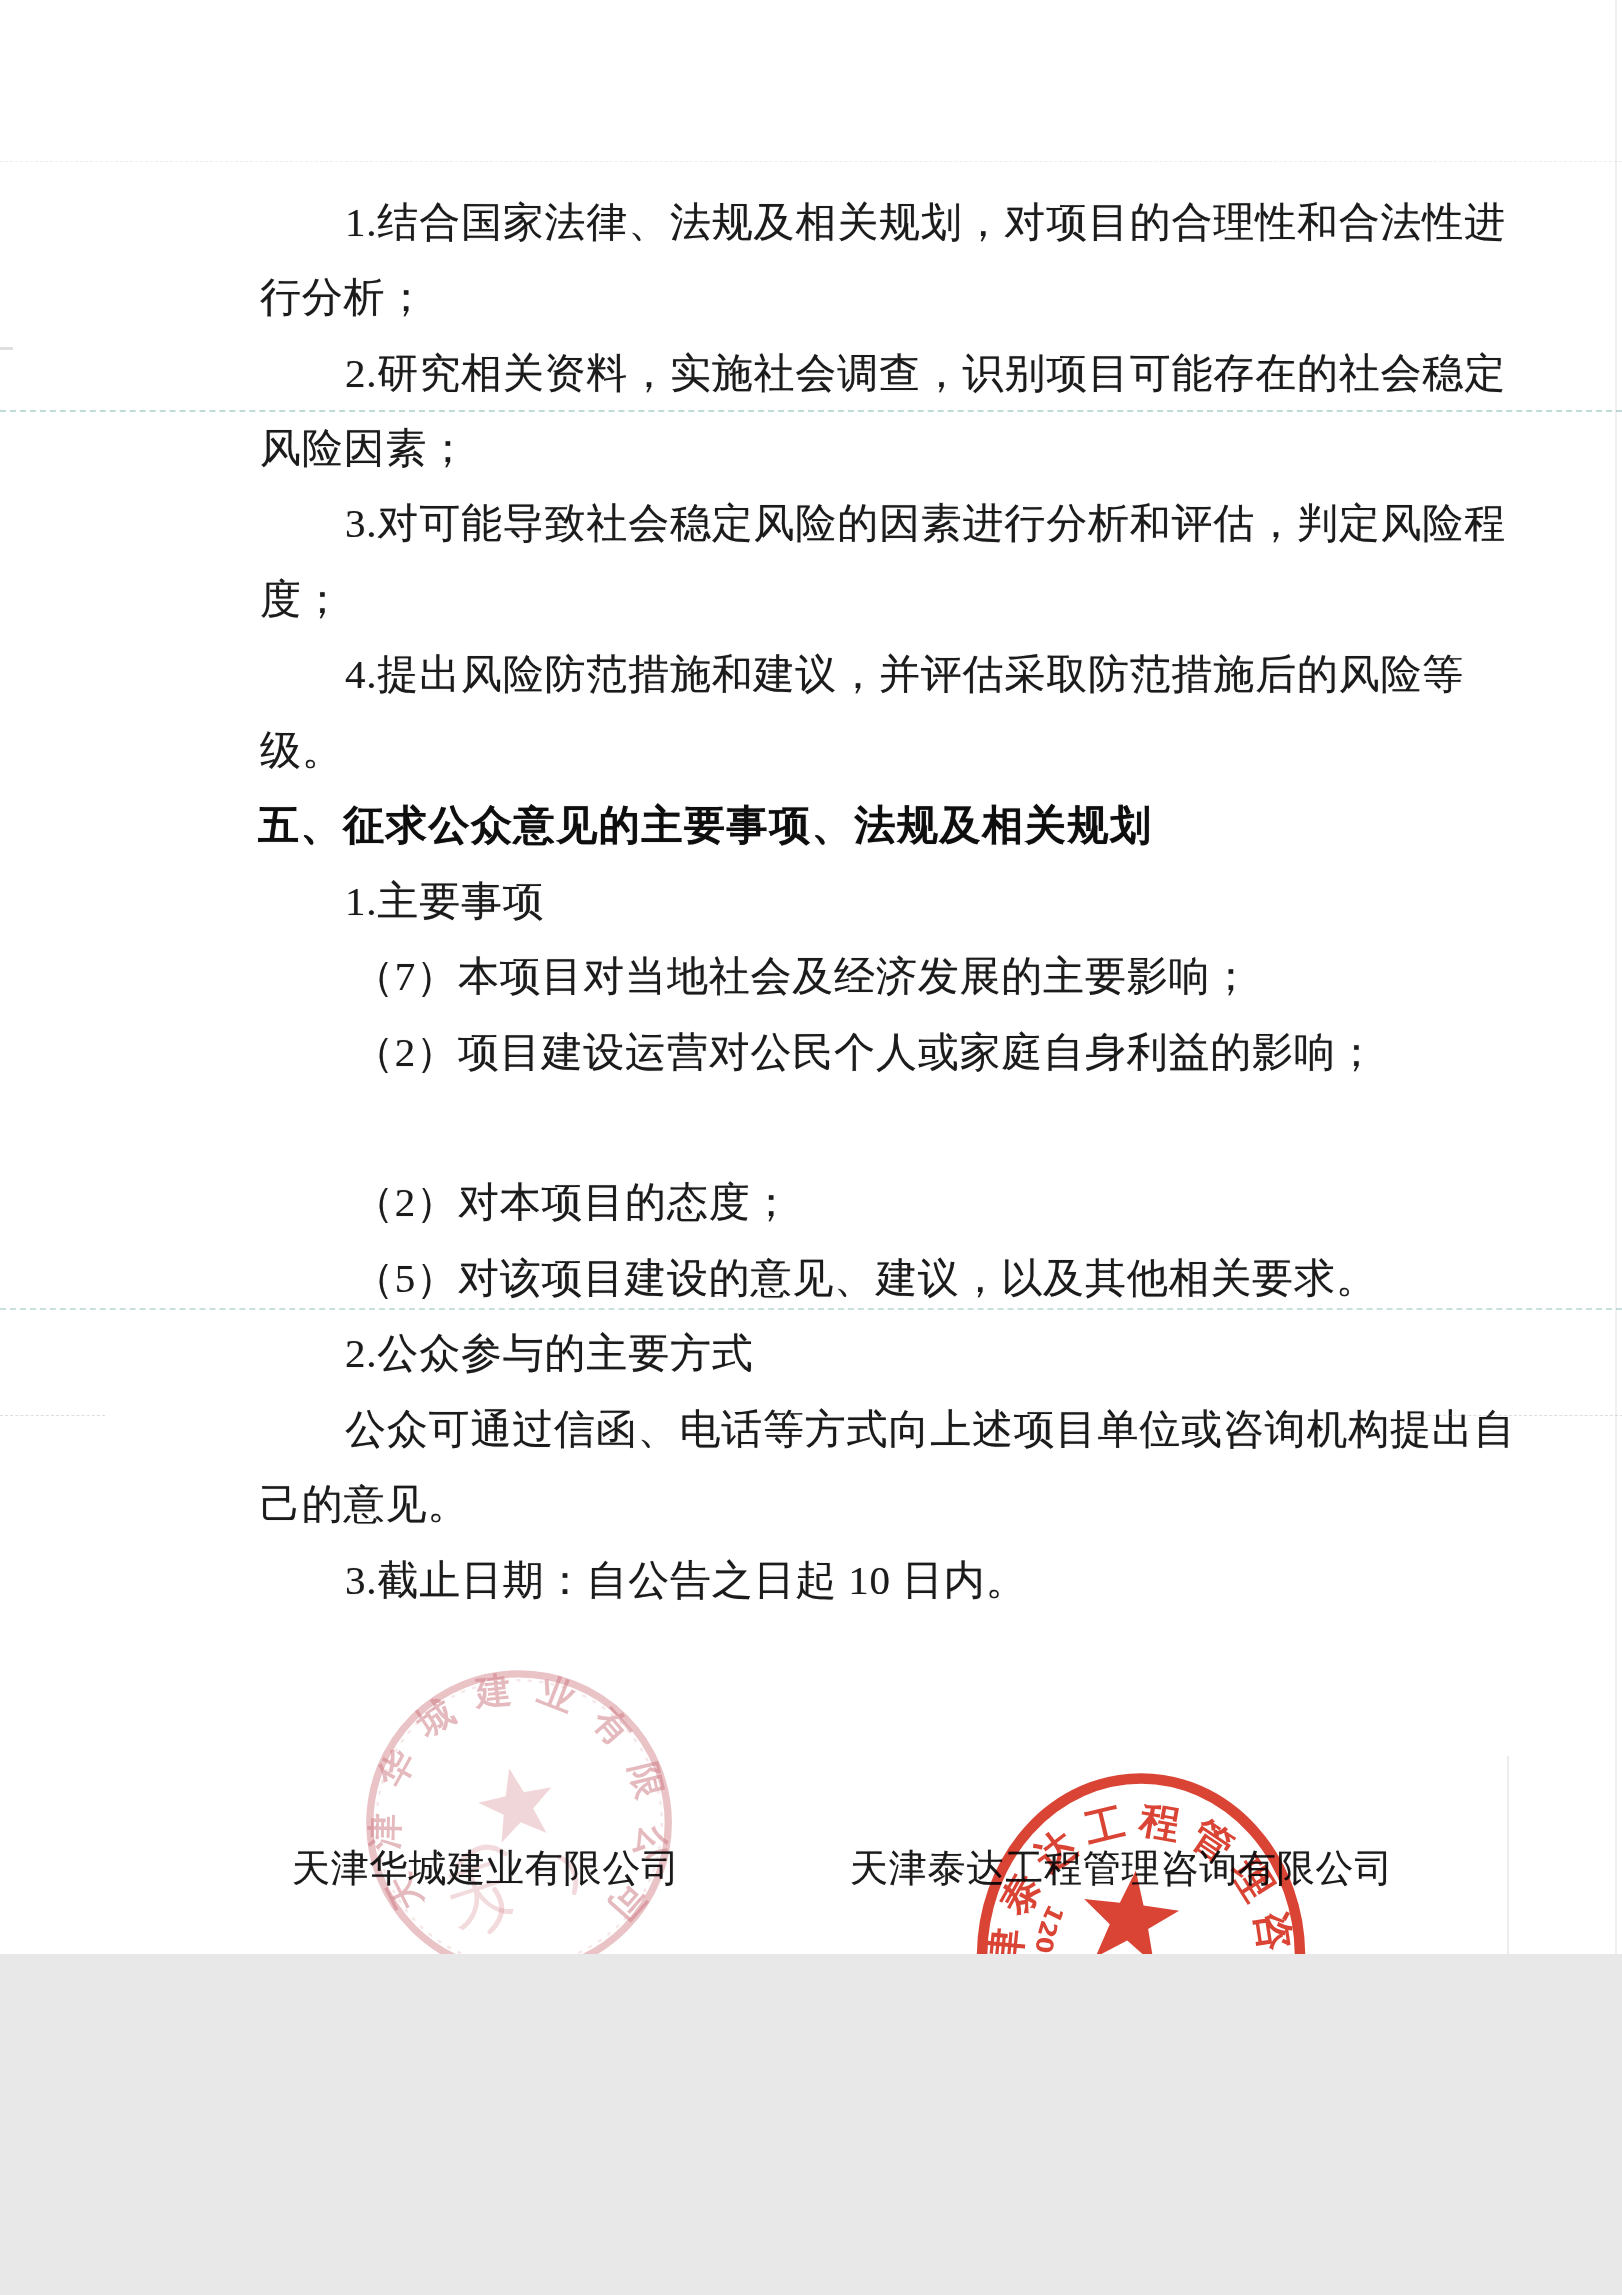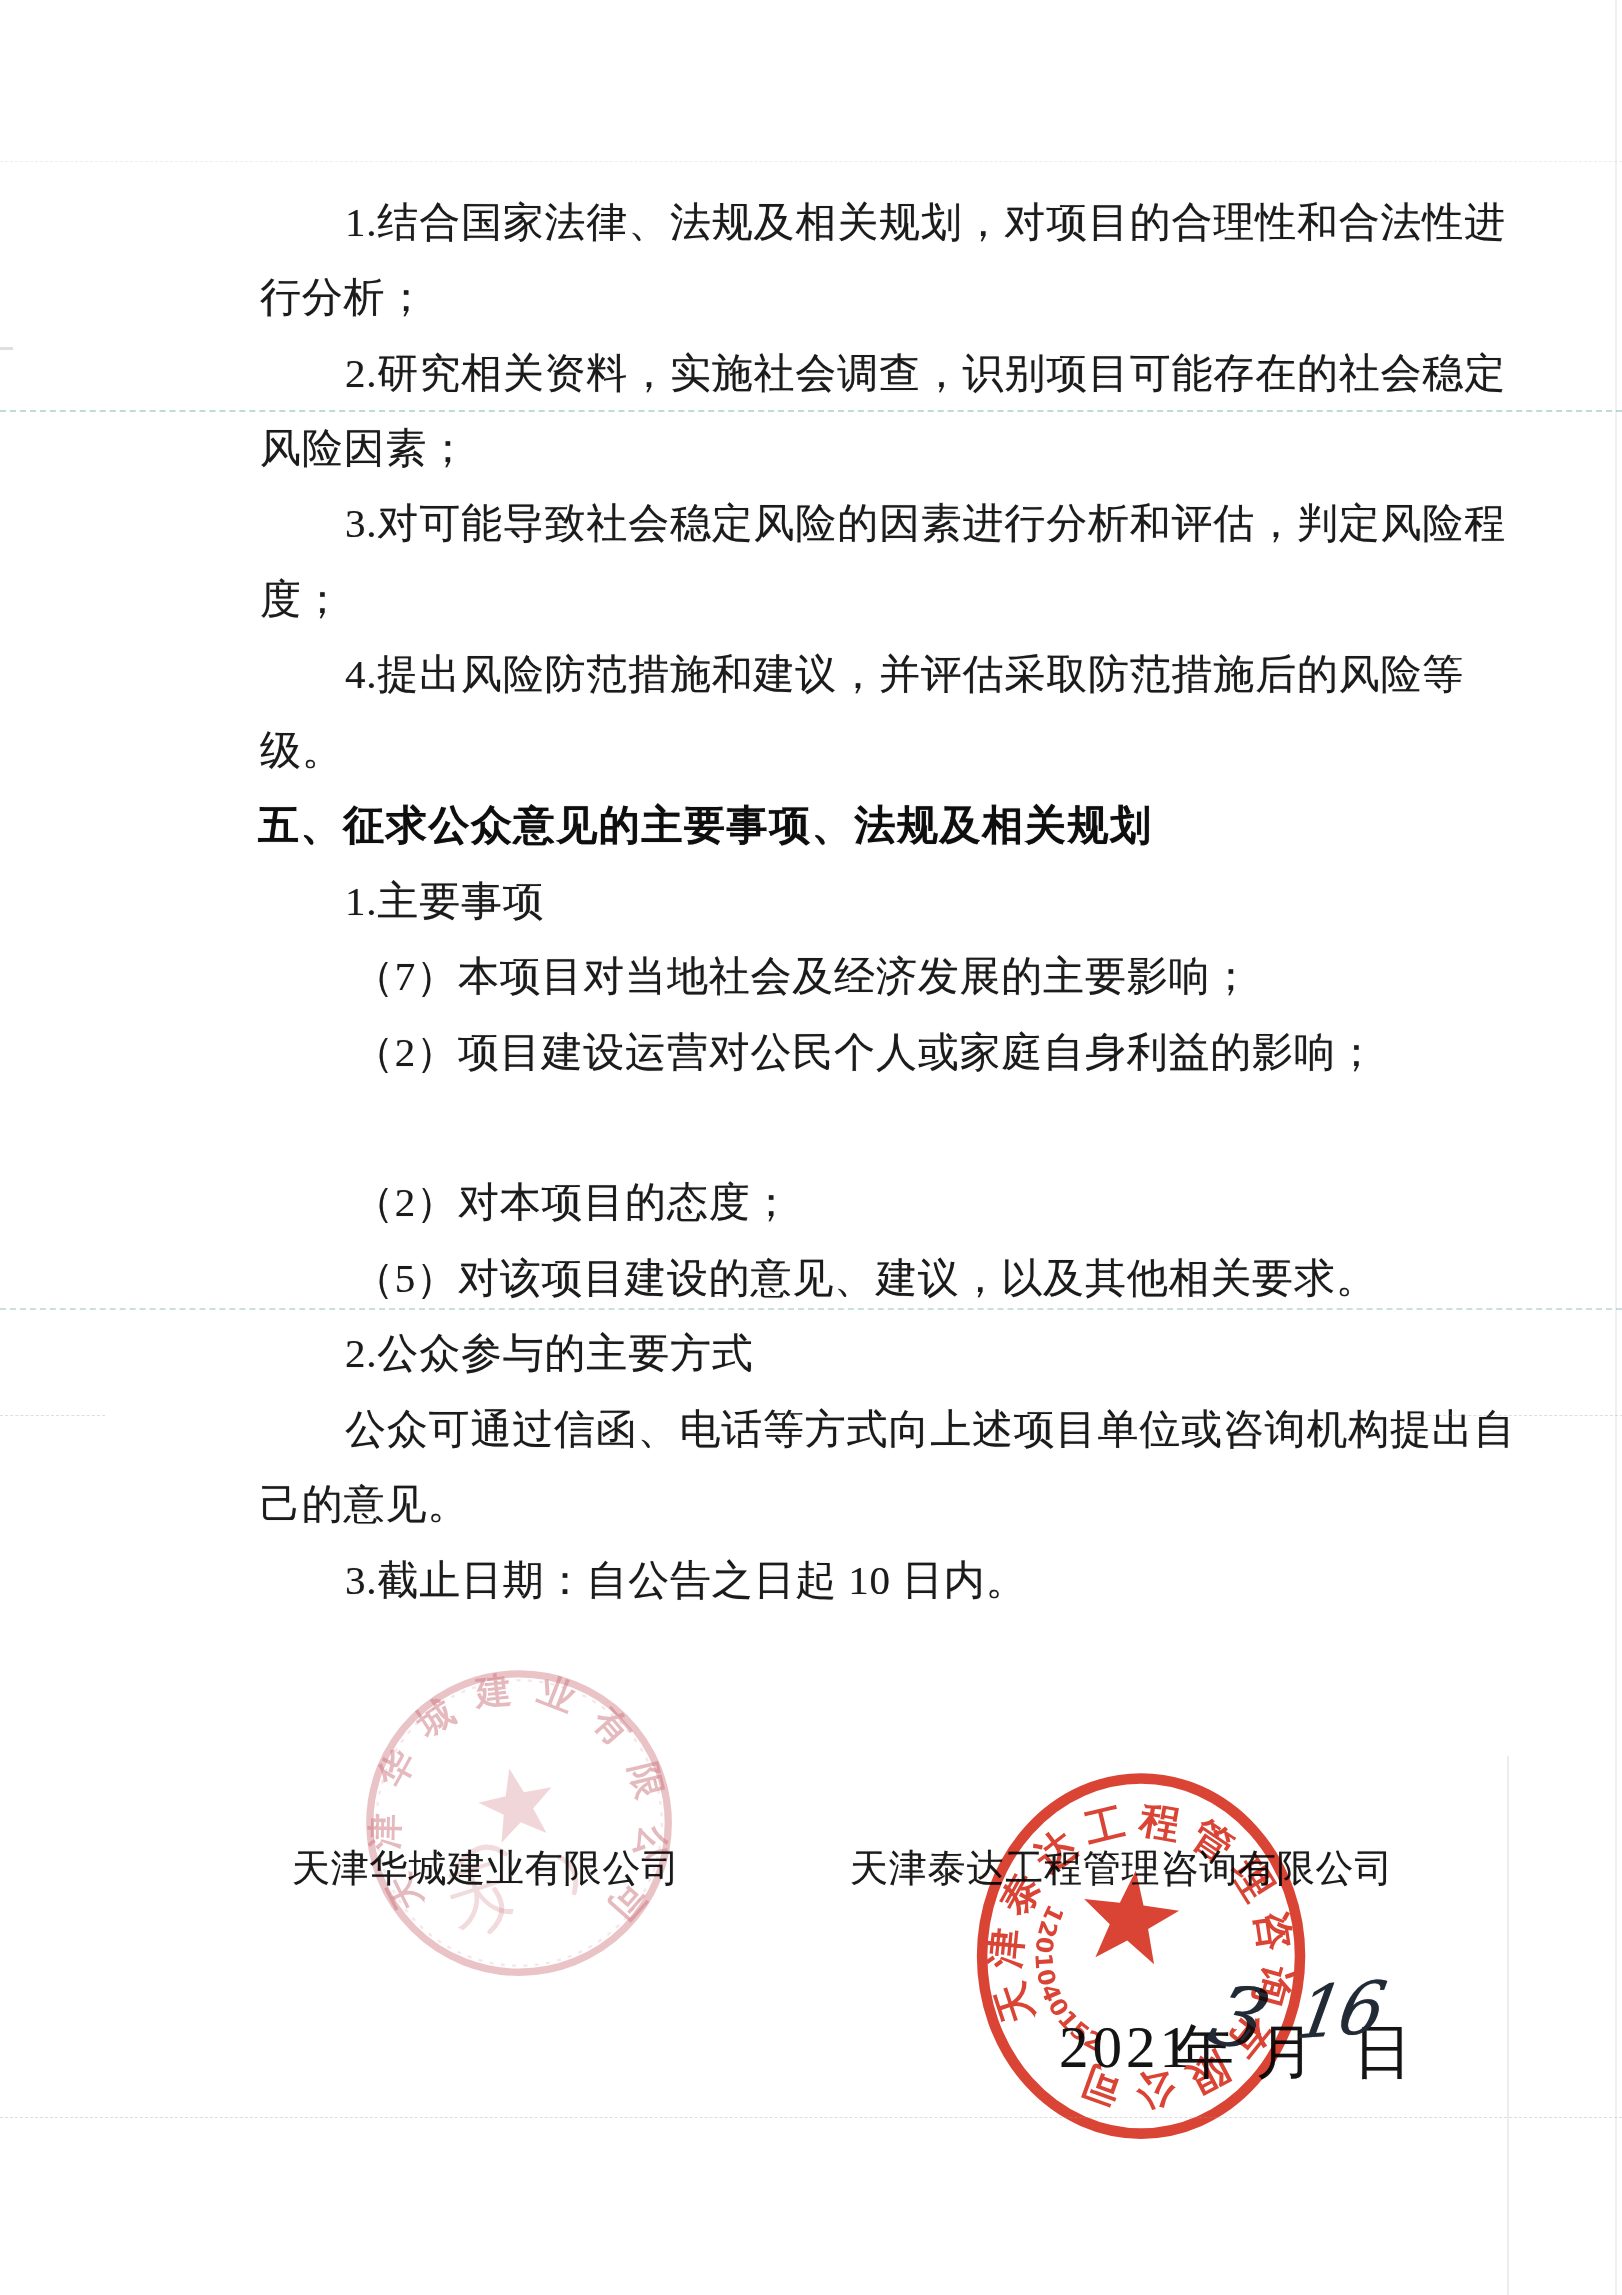--- a/index.html
+++ b/index.html
@@ -1,18 +1,18 @@
 <!DOCTYPE html>
 <html style="font-size:13px"><head>
 <meta charset="utf-8">
 <style>
   html,body{margin:0;padding:0;background:#e8e8e8;}
   #page{
     position:relative;
-    width:1622px;height:2295px;
+    width:1622px;height:1954px;
     background:#ffffff;
     overflow:hidden;
     font-family:"Liberation Serif","DejaVu Serif",serif;
   }
   .ln{
     position:absolute;
     font-size:41px;
     line-height:47px;
     letter-spacing:0.8px;
     color:#1b1b1b;

